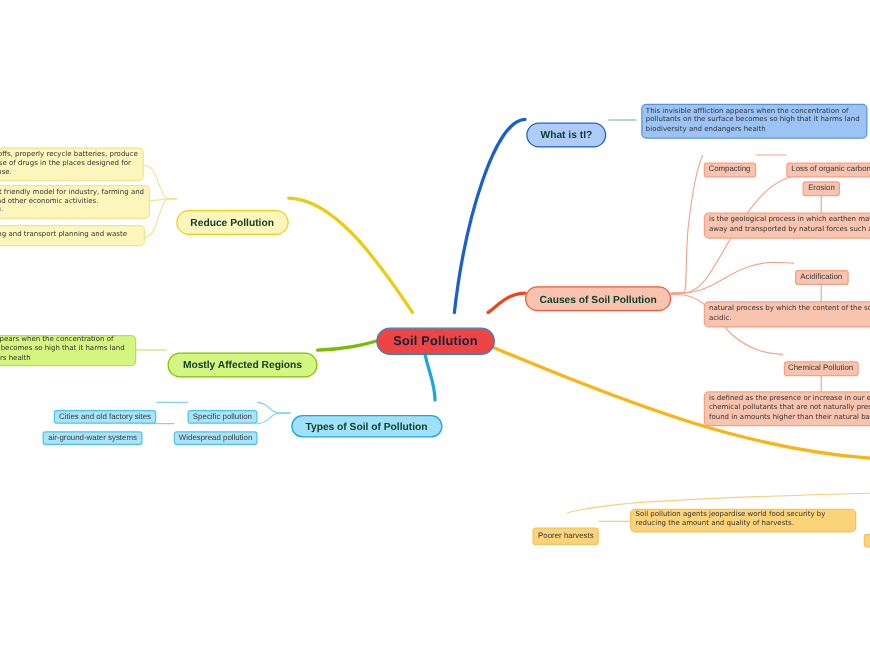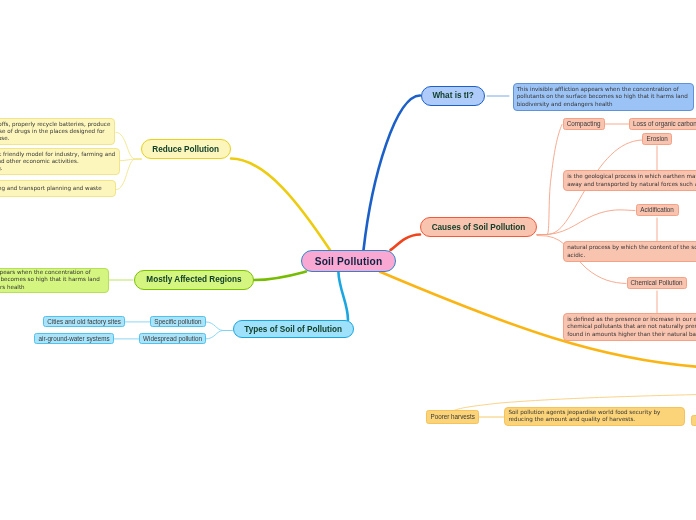--- a/index.html
+++ b/index.html
@@ -3,43 +3,43 @@
 <meta charset="utf-8">
 <title>Soil Pollution</title>
 <style>
   html,body{margin:0;padding:0;background:#ffffff;}
   body{width:696px;height:520px;overflow:hidden;position:relative;
        font-family:"DejaVu Sans", sans-serif;-webkit-font-smoothing:antialiased;}
   #canvas{position:absolute;left:0;top:0;width:696px;height:520px;}
   svg#links{position:absolute;left:0;top:0;width:696px;height:520px;}
   .node{position:absolute;box-sizing:border-box;display:flex;align-items:center;
         justify-content:center;text-align:center;white-space:nowrap;z-index:5;
-        font-family:"Liberation Sans", sans-serif;}
+        font-family:"Liberation Sans", sans-serif;margin-top:12px;}
   .tbox{position:absolute;box-sizing:border-box;display:flex;align-items:center;z-index:4;}
   .tbox span{display:block;}
 
   
   #root{left:301px;top:249.5px;width:95px;height:22.5px;border-radius:11.5px;
-        background:#f9a8d4;border:1.6px solid #2E86C8;color:#0D2240;
+        background:#ef4444;border:1.6px solid #2E86C8;color:#0D2240;
         font-size:10.2px;font-weight:bold;letter-spacing:0.18px;padding-top:1.5px;}
 
   
   #n-whatisit{left:420.9px;top:86px;width:64.4px;height:19.5px;border-radius:10px;
         background:#AECBFA;border:1.5px solid #1B5FC9;color:#11402B;
         font-size:8.2px;font-weight:bold;}
   #n-causes{left:420px;top:217px;width:117px;height:20px;border-radius:10px;
         background:#F8C3AF;border:1.5px solid #F05A39;color:#11402B;
         font-size:8.2px;font-weight:bold;}
   #n-types{left:232.7px;top:320.3px;width:121px;height:18px;border-radius:10px;
         background:#9FE1FA;border:1.5px solid #19A6E1;color:#11402B;
         font-size:8.2px;font-weight:bold;}
   #n-regions{left:133.7px;top:270.2px;width:120.5px;height:19.5px;border-radius:10px;
         background:#D4F57F;border:1.5px solid #7CC100;color:#11402B;
         font-size:8.2px;font-weight:bold;text-align:center;}
-  #n-reduce{left:140.7px;top:139px;width:90px;height:20px;border-radius:10px;
+  #n-reduce{left:140.7px;top:156px;width:90px;height:20px;border-radius:10px;
         background:#FCF6BC;border:1.5px solid #E8D117;color:#11402B;
         font-size:8.2px;font-weight:bold;}
 
   
   .leaf{font-size:6.3px;font-weight:normal;color:#3A3A3A;border-radius:2.5px;font-family:"Liberation Sans", sans-serif;}
   .leaf.salmon{background:#F8C3AF;border:1.3px solid #F4A186;}
   .leaf.cyan{background:#A9E4FB;border:1.15px solid #4FC3EE;}
   .leaf.amber{background:#FBD379;border:1.2px solid #F5C25B;}
 
   

